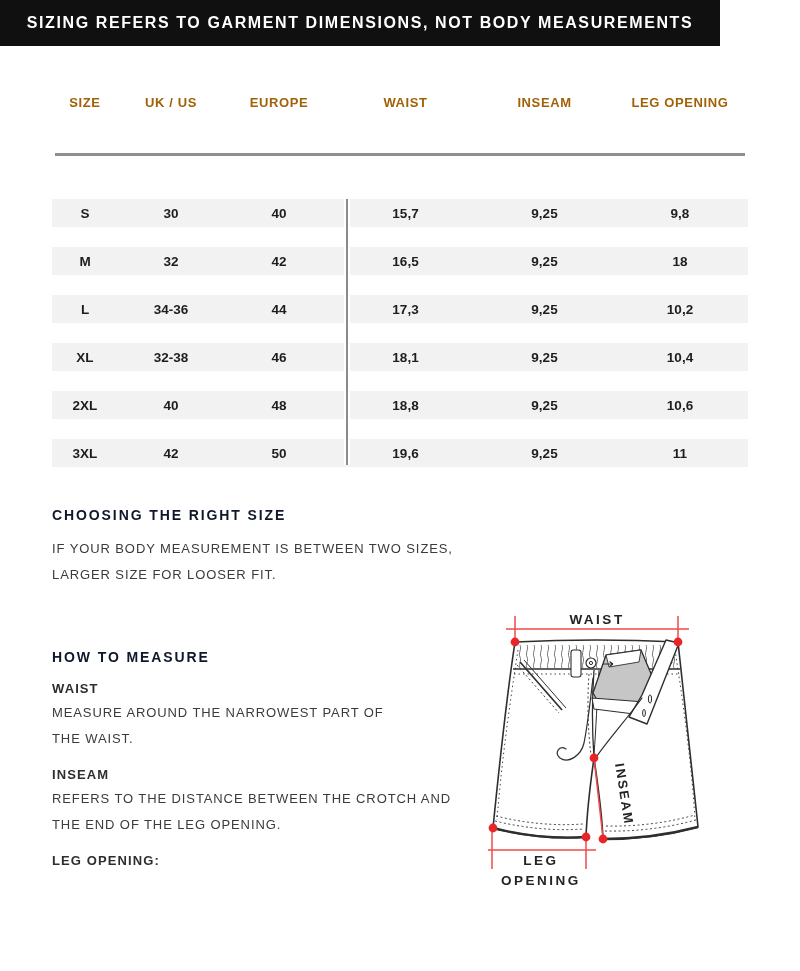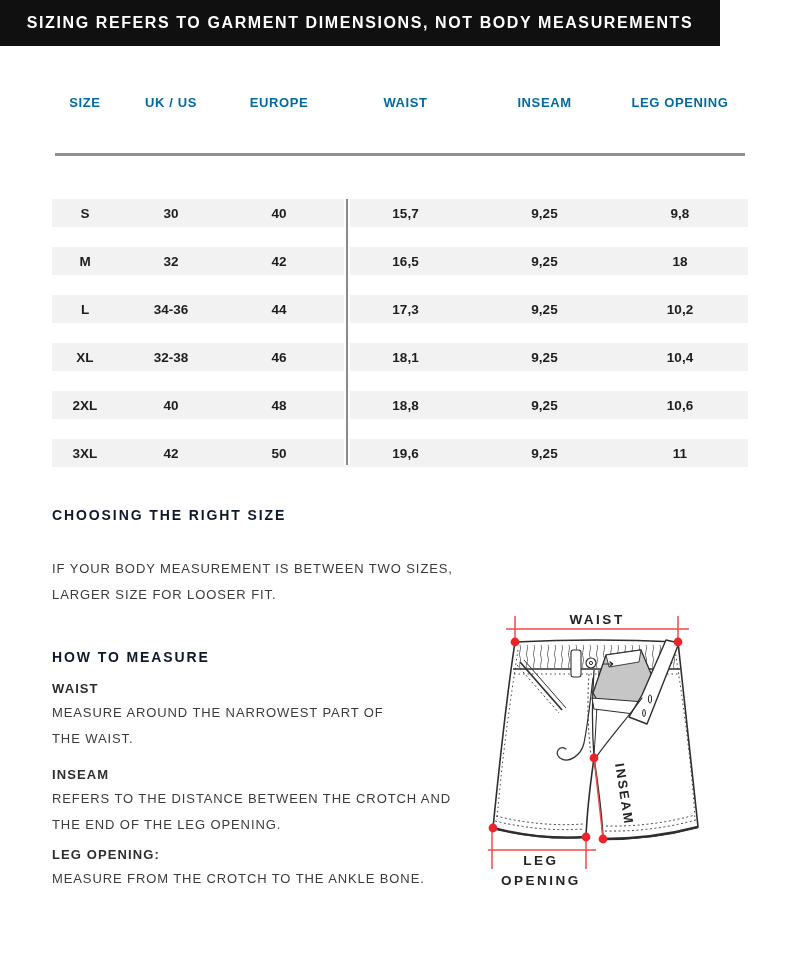--- a/index.html
+++ b/index.html
@@ -18,21 +18,21 @@
     font-size:16px; font-weight:700; letter-spacing:1.6px; white-space:nowrap;
   }
 
   
   .thead {
     position:absolute; top:95px; left:52px; width:696px;
     display:grid; grid-template-columns:66px 106px 110px 143px 135px 136px;
   }
   .thead span {
     text-align:center; font-size:13px; font-weight:700;
-    letter-spacing:0.6px; color:#0369a1; white-space:nowrap;
+    letter-spacing:0.6px; color:#a16207; white-space:nowrap;
   }
   .rule {
     position:absolute; top:153px; left:55px; width:690px; height:3px;
     background:#8f8f8f;
   }
   .rows { position:absolute; top:199px; left:52px; width:696px; }
   .row {
     height:28px; margin-bottom:20px; background:#f2f2f2;
     display:grid; grid-template-columns:66px 106px 110px 143px 135px 136px;
     align-items:center;
@@ -45,29 +45,29 @@
   .vdiv::after {
     content:""; display:block; margin:0 auto; width:2px; height:100%; background:#8a8a8a;
   }
 
   
   .h2 {
     font-size:14px; font-weight:700; letter-spacing:1.9px;
     color:#0f172a; line-height:18px; white-space:nowrap;
   }
   .choosing { position:absolute; left:52px; top:506px; width:430px; }
-  .choosing .para { margin-top:32px; }
+  .choosing .para { margin-top:12px; }
   .line {
     font-size:13px; letter-spacing:0.9px; line-height:26px;
     color:#3b3b3b; white-space:nowrap;
   }
   .measure { position:absolute; left:52px; top:648px; width:430px; }
   .m-item { margin-top:12px; }
   .m-item:first-of-type { margin-top:20px; }
-  .m-item:last-of-type { margin-top:6px; }
+  .m-item:last-of-type { }
   .m-label {
     font-size:13px; font-weight:700; letter-spacing:1.1px;
     line-height:22px; color:#2e2e2e;
   }
 
   
   .figure { position:absolute; left:468px; top:598px; width:332px; height:308px; }
   .fig-label { font-weight:700; fill:#232323; }
 </style>
 </head>
@@ -160,21 +160,20 @@
   </div>
 
   <div class="m-item">
     <div class="m-label">INSEAM</div>
     <div class="line">REFERS TO THE DISTANCE BETWEEN THE CROTCH AND</div>
     <div class="line">THE END OF THE LEG OPENING.</div>
   </div>
 
   <div class="m-item">
     <div class="m-label">LEG OPENING:</div>
-    <div class="line">MEASURE FROM THE CROTCH TO THE ANKLE BONE.</div>
   </div>
 </section>
 
 <svg class="figure" viewBox="0 0 332 308" xmlns="http://www.w3.org/2000/svg">
 
   <g stroke="#2e2e2e" fill="none" stroke-width="1.6" stroke-linejoin="round">
     <path fill="#ffffff" d="M47,44 Q128,40 210,44 C215,90 223,160 230,229 Q183,242 135,241 C134,214 130,188 126,160 C122,188 119,214 118,239 Q70,242 25,230 C32,160 40,90 47,44 Z"></path>
 
     <path d="M45,71 L212,71" stroke-width="1.4"></path>
     <path d="M46,76 L211,76" stroke-width="0.9" stroke-dasharray="1.5,3"></path>

